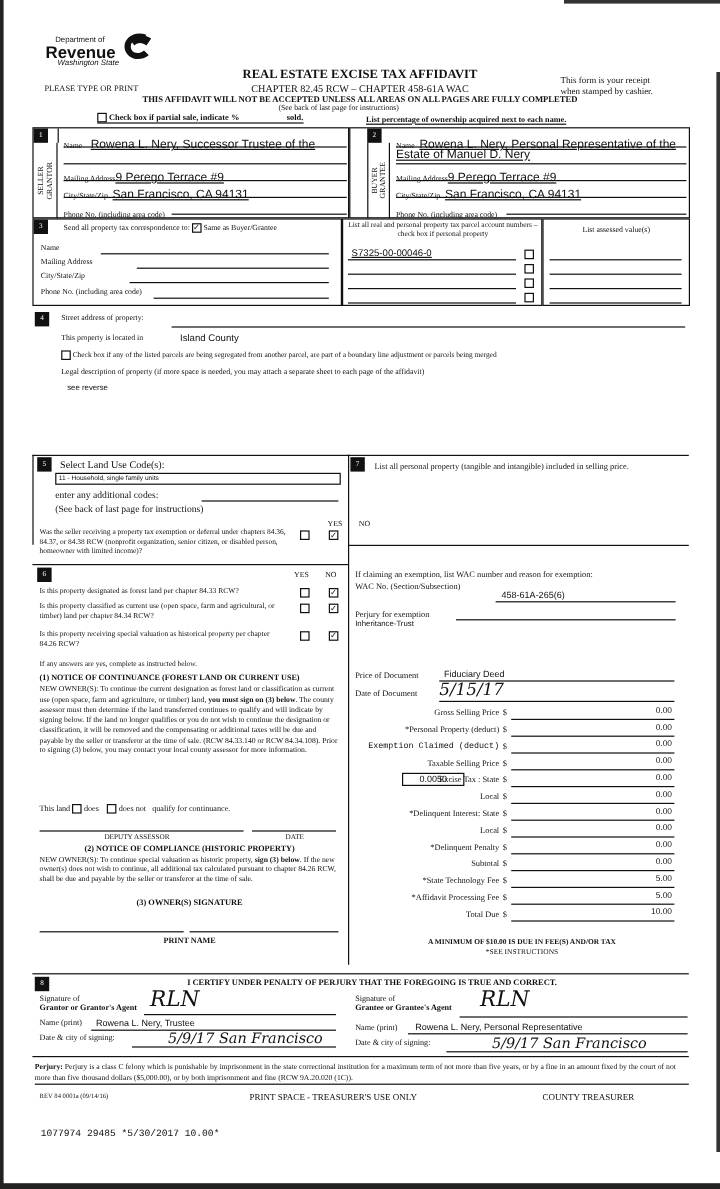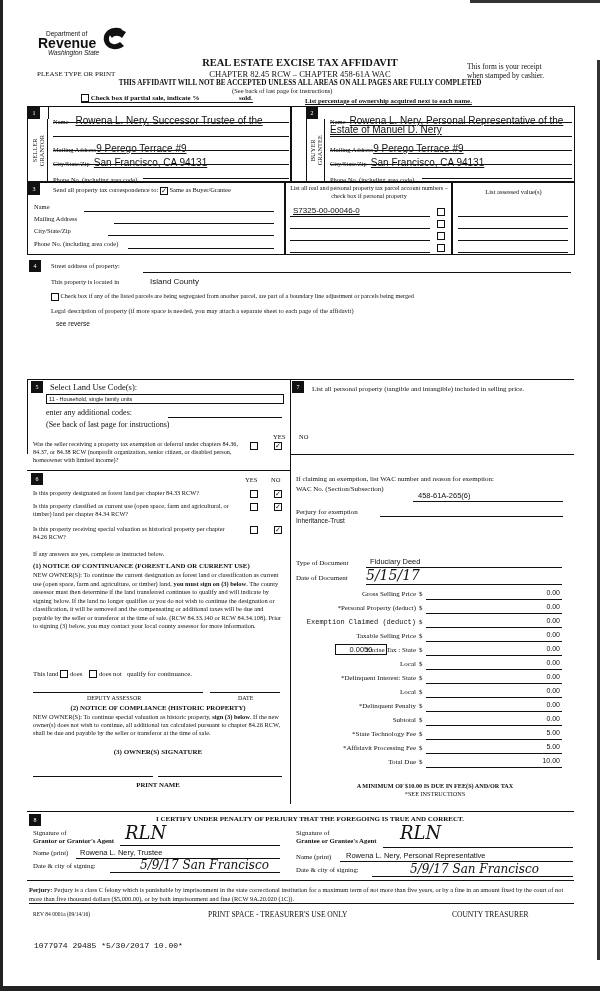--- a/index.html
+++ b/index.html
@@ -248,21 +248,21 @@
 
 <div class="abs" style="left:290px; top:454px; width:284px; height:1px; background:#111;"></div>
 <div class="abs" style="left:296px; top:475px; font-size:7px;">If claiming an exemption, list WAC number and reason for exemption:</div>
 <div class="abs" style="left:296px; top:467px; font-size:7px;margin-top:18px;">WAC No. (Section/Subsection)</div>
 <div class="abs line" style="left:413px; top:501px; width:150px;"></div>
 <div class="abs fill" style="left:418px; top:491px; font-size:7.5px;">458-61A-265(6)</div>
 <div class="abs" style="left:296px; top:508px; font-size:7px;">Perjury for exemption</div>
 <div class="abs line" style="left:380px; top:516px; width:183px;"></div>
 <div class="abs fill" style="left:296px; top:517px; font-size:6.5px;">Inheritance-Trust</div>
 
-<div class="abs" style="left:296px; top:559px; font-size:7px;">Type of Document</div>
+<div class="abs" style="left:296px; top:559px; font-size:7px;">Price of Document</div>
 <div class="abs line" style="left:366px; top:567px; width:196px;"></div>
 <div class="abs fill" style="left:370px; top:557px; font-size:7.5px;">Fiduciary Deed</div>
 <div class="abs" style="left:296px; top:574px; font-size:7px;">Date of Document</div>
 <div class="abs line" style="left:366px; top:584px; width:196px;"></div>
 <div class="abs sig" style="left:366px; top:567px; font-size:14px;">5/15/17</div>
 
 <div id="amount-rows">
     <div class="abs" style="left: 296px; top: 589px; width: 270px; height: 12px;">
       <span class="abs right" style="left:0; top:1px; width:120px; font-size:7px;">Gross Selling Price</span>
       <span class="abs" style="left:123px; top:1px; font-size:7px;">$</span>

